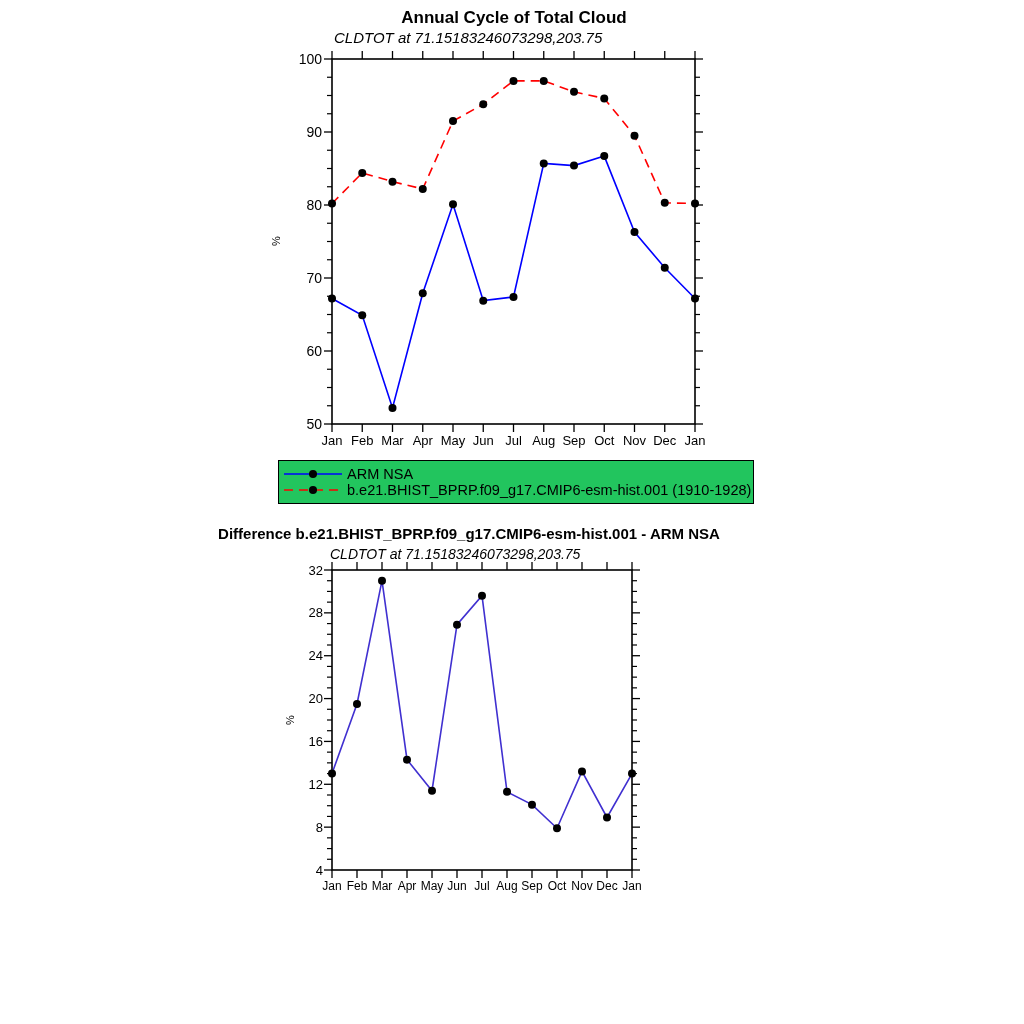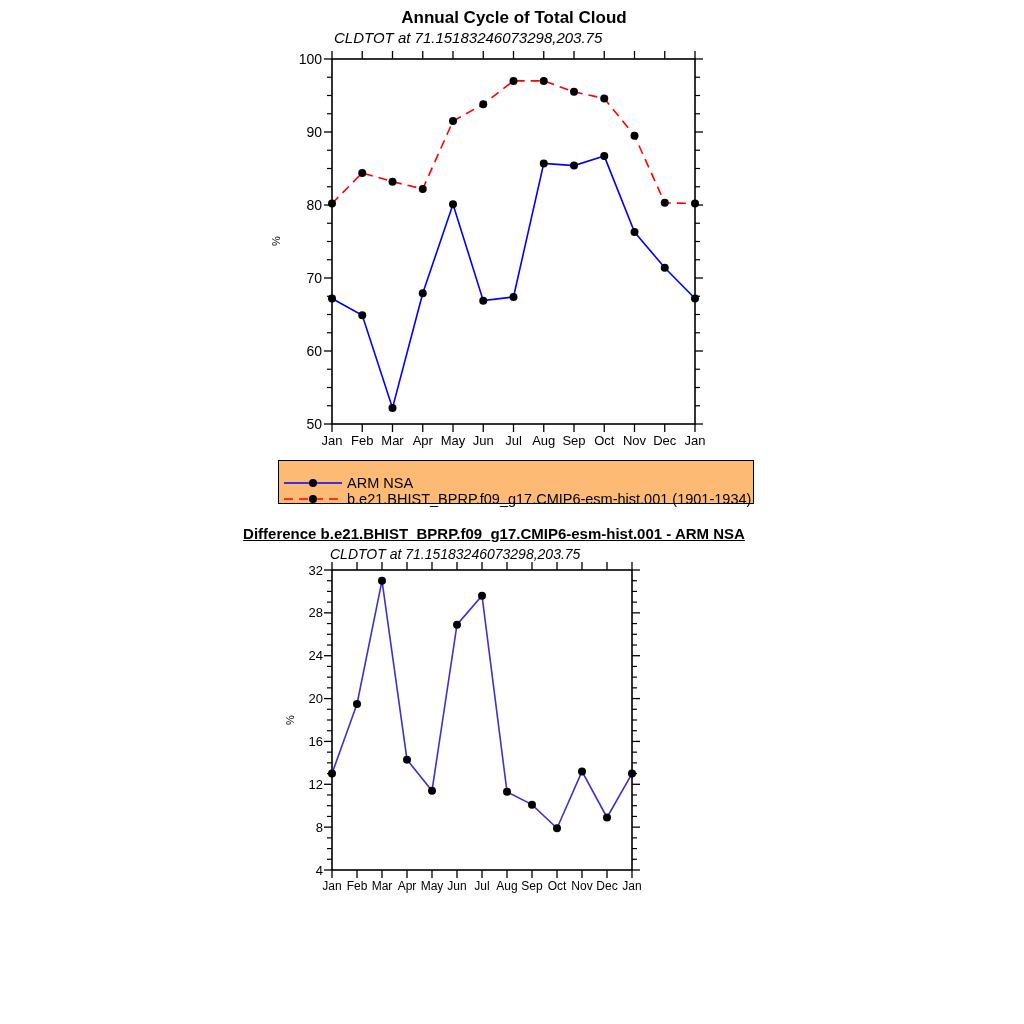--- a/index.html
+++ b/index.html
@@ -8,37 +8,37 @@
     font-family: "Liberation Sans", sans-serif;
     color: #000;
   }
   .canvas { position: relative; width: 1024px; height: 1024px; background: #fff; overflow: hidden; }
 
   .chart-title {
     position: absolute; font-weight: bold; white-space: nowrap;
     transform: translateX(-50%);
   }
   .title-1 { left: 514px; top: 8px;  font-size: 17px; }
-  .title-2 { left: 494px; top: 525px; font-size: 15px; text-decoration: underline; }
+  .title-2 { left: 469px; top: 525px; font-size: 15px; }
 
   .chart-subtitle { position: absolute; white-space: nowrap; font-style: italic; }
   .subtitle-1 { left: 334px; top: 29px;  font-size: 15px; }
   .subtitle-2 { left: 330px; top: 546px; font-size: 14px; }
 
   svg.plot { position: absolute; overflow: visible; }
   .plot-1 { left: 270px; top: 45px; }
   .plot-2 { left: 270px; top: 555px; }
 
   svg text { font-family: "Liberation Sans", sans-serif; fill: #000; }
 
   .legend {
     position: absolute; left: 278px; top: 460px; width: 476px; height: 44px;
     border: 1px solid #000; box-sizing: border-box;
     display: flex; flex-direction: column; justify-content: space-evenly;
-    padding: 14px 3px; background: #fdba74;
+    padding: 5px 3px; background: #22c55e;
   }
   .legend-row { display: flex; align-items: center; height: 20px; }
   .legend-sample { flex: 0 0 auto; }
   .legend-sample line { stroke-width: 1.6; }
   .legend-sample line.dashed { stroke-dasharray: 9 6; }
   .legend-label { font-size: 14.5px; margin-left: 3px; white-space: nowrap; }
 </style>
 </head>
 <body>
 
@@ -172,21 +172,21 @@
         <line x1="2" y1="7" x2="60" y2="7" stroke="#0000ff"></line>
         <circle cx="31" cy="7" r="4" fill="#000000"></circle>
       </svg>
       <span class="legend-label">ARM NSA</span>
     </div>
     <div class="legend-row">
       <svg class="legend-sample" width="62" height="14">
         <line class="dashed" x1="2" y1="7" x2="60" y2="7" stroke="#ff0000"></line>
         <circle cx="31" cy="7" r="4" fill="#000000"></circle>
       </svg>
-      <span class="legend-label">b.e21.BHIST_BPRP.f09_g17.CMIP6-esm-hist.001 (1901-1934)</span>
+      <span class="legend-label">b.e21.BHIST_BPRP.f09_g17.CMIP6-esm-hist.001 (1910-1928)</span>
     </div>
   </div>
 
   <div class="chart-title title-2">Difference b.e21.BHIST_BPRP.f09_g17.CMIP6-esm-hist.001 - ARM NSA</div>
   <div class="chart-subtitle subtitle-2">CLDTOT at 71.15183246073298,203.75</div>
   <svg class="plot plot-2" width="410" height="350">
       <rect x="62" y="15" width="300" height="300" fill="none" stroke="#000" stroke-width="1.6"></rect>
       <line x1="62" y1="304.2857142857143" x2="57" y2="304.2857142857143" stroke="#000" stroke-width="1.2"></line>
       <line x1="362" y1="304.2857142857143" x2="367" y2="304.2857142857143" stroke="#000" stroke-width="1.2"></line>
       <line x1="62" y1="293.57142857142856" x2="57" y2="293.57142857142856" stroke="#000" stroke-width="1.2"></line>

